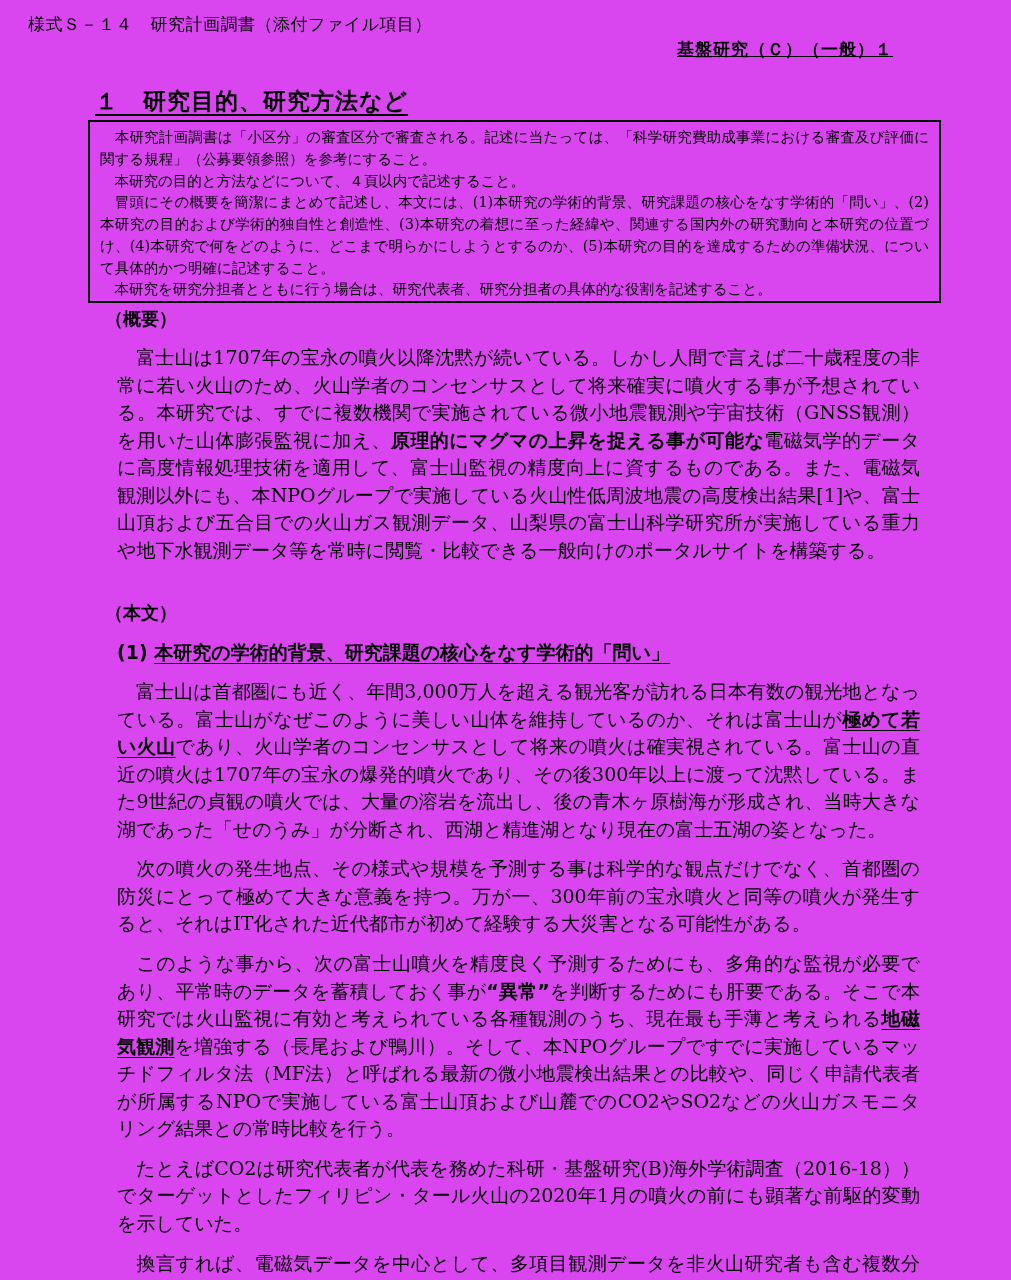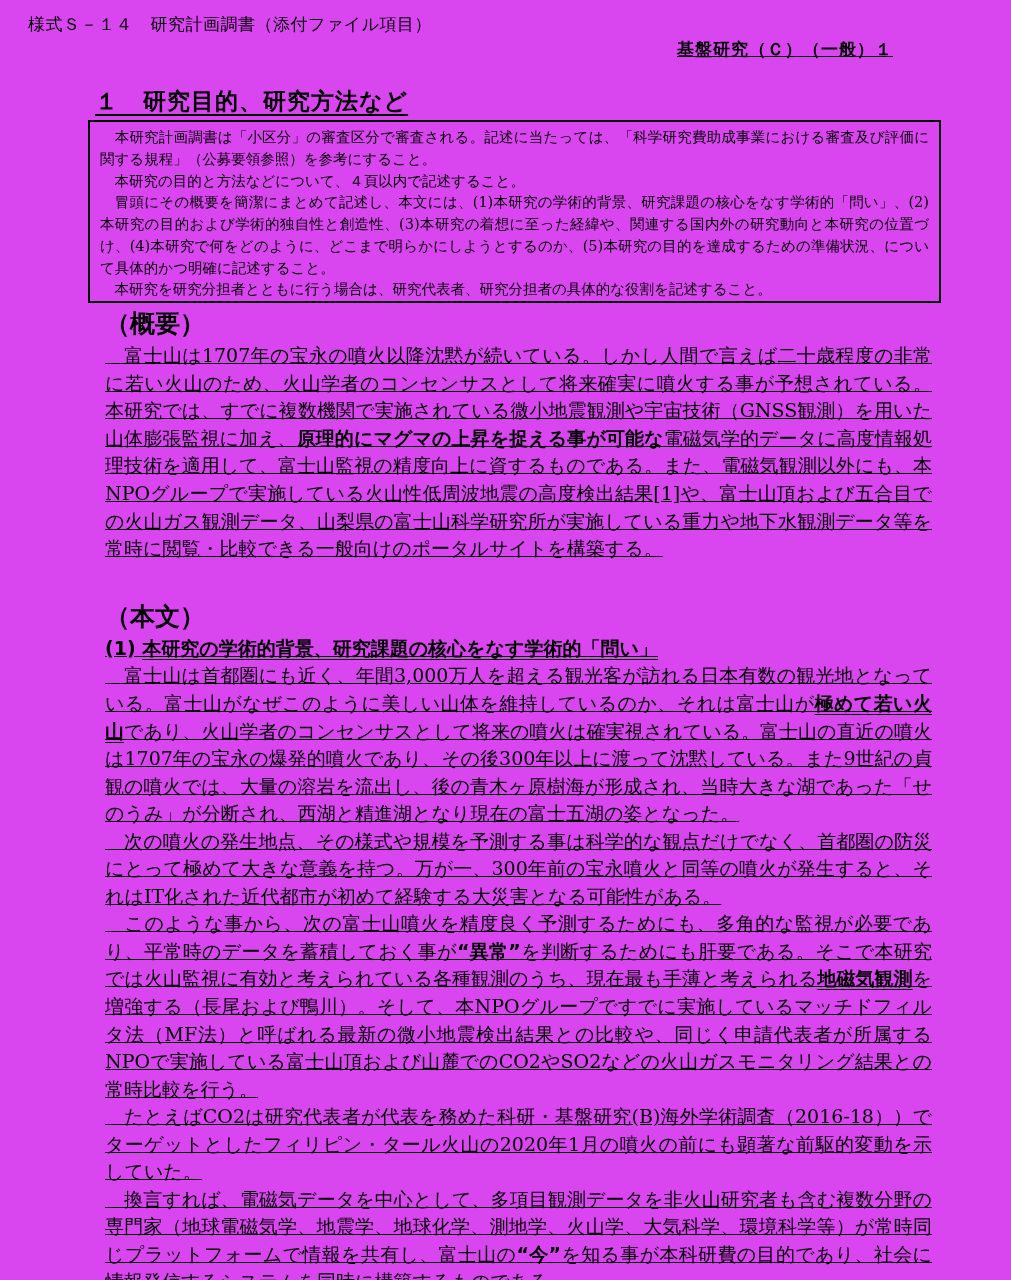--- a/index.html
+++ b/index.html
@@ -67,27 +67,26 @@
     top: 306px;
     left: 105px;
     width: 827px;
     font-size: 19px;
     line-height: 1.45;
   }
   .block-title {
     margin: 0;
     font-weight: bold;
     font-family: "DejaVu Sans", "Liberation Sans", sans-serif;
-    font-size: 25px;
+    font-size: 18px;
   }
   .content p.par {
-    margin: 0;
+    margin: 12px;
     text-align: justify;
     text-justify: inter-ideograph;
-    text-decoration: underline;
   }
   .gap-before {
     margin-top: 36px !important;
   }
   .sub-title {
     margin: 0;
     font-weight: bold;
     font-family: "DejaVu Sans", "Liberation Sans", sans-serif;
   }
   .b {

